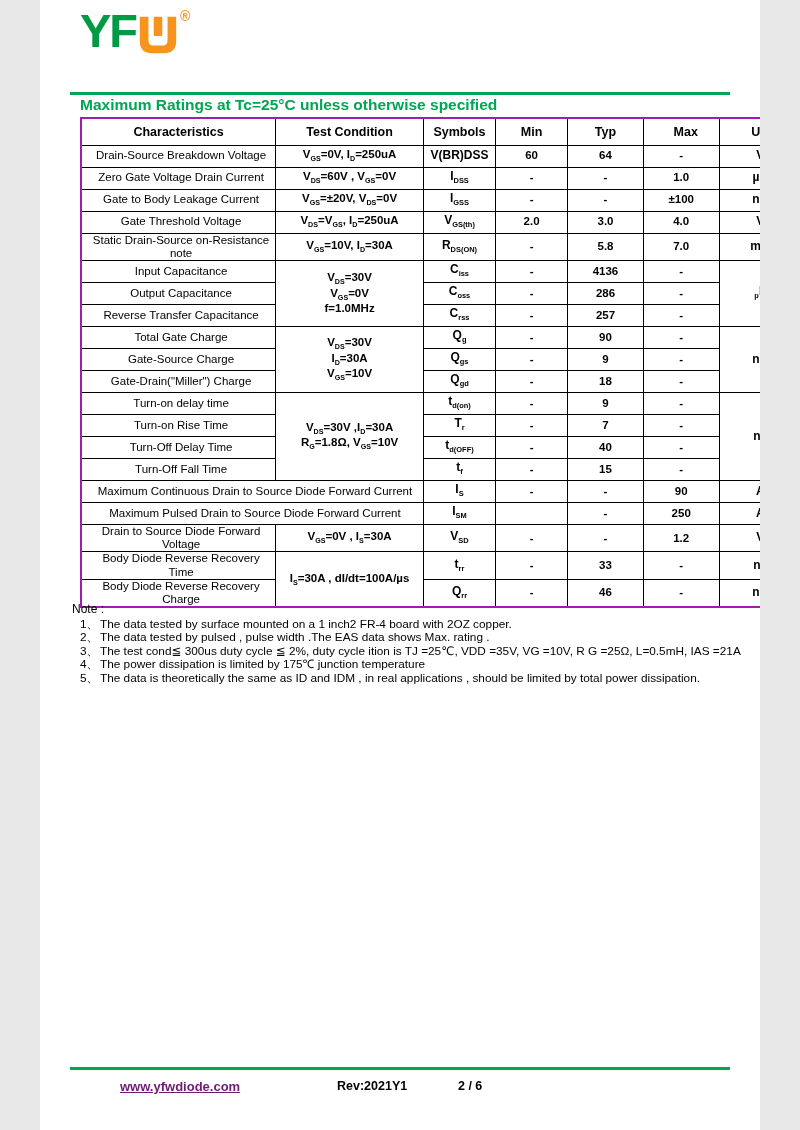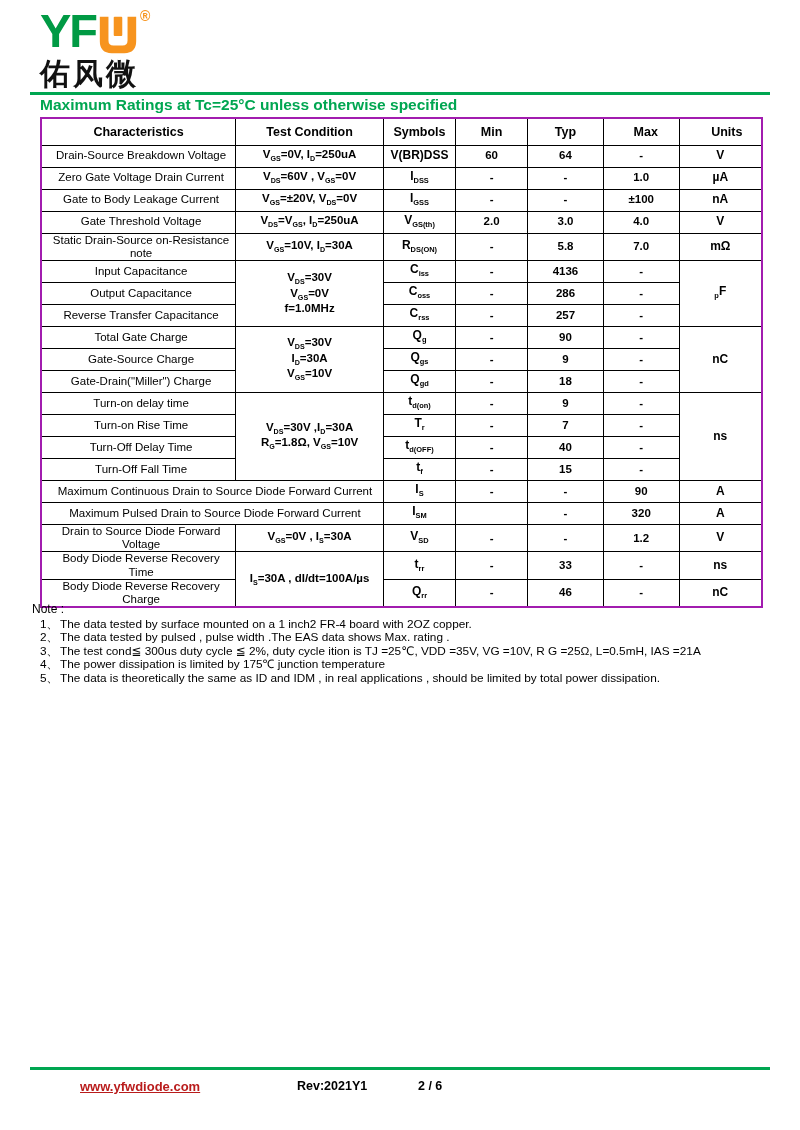--- a/index.html
+++ b/index.html
@@ -1,18 +1,18 @@
 <!DOCTYPE html>
 <html><head>
 <meta charset="utf-8">
 <style>
   * { margin:0; padding:0; box-sizing:border-box; }
   body { background:#e8e8e8; font-family:"Liberation Sans", sans-serif; }
   .page {
-    position:relative; width:800px; height:1130px; margin:0 auto;
+    position:relative; width:720px; height:1130px; margin:0 auto;
     background:#ffffff; overflow:hidden; color:#000;
   }
   
   .logo { position:absolute; left:40px; top:6px; }
   .logo-row1 { display:flex; align-items:flex-start; height:52px; }
   .logo-yf { font-size:47px; font-weight:bold; color:#009A44; letter-spacing:-2px; line-height:50px; }
   .logo-w { margin-left:2px; margin-top:9px; }
   .logo-reg { font-size:14px; font-weight:bold; color:#F7941E; margin-left:2px; margin-top:2px; }
   .logo-cn { font-size:30px; font-weight:bold; color:#111; letter-spacing:3px; line-height:34px; margin-top:-1px; }
   .part-number { position:absolute; right:38px; top:68px; font-size:19px; font-weight:bold; letter-spacing:0; }
@@ -31,42 +31,41 @@
   sub { font-size:0.62em; }
   
   .notes { position:absolute; left:32px; top:603px; width:744px; font-size:11.8px; line-height:13.6px; }
   .notes-heading { font-size:12px; margin-bottom:1px; }
   .note-line { display:flex; }
   .note-num { flex:none; width:20px; margin-left:8px; }
   .note-text { flex:1; }
   
   .rule-bottom { position:absolute; left:30px; right:30px; top:1067px; height:3px; background:#00A651; }
   .footer { position:absolute; left:0; right:0; top:1079px; height:20px; }
-  .footer-link { position:absolute; left:80px; font-size:13px; font-weight:bold; color:#b91c1c; text-decoration:underline; }
+  .footer-link { position:absolute; left:80px; font-size:13px; font-weight:bold; color:#701a75; text-decoration:underline; }
   .footer-rev { position:absolute; left:297px; font-size:12.5px; font-weight:bold; }
   .footer-page { position:absolute; left:418px; font-size:12.5px; font-weight:bold; }
   .footer-company { position:absolute; right:38px; font-size:13.5px; font-weight:bold; }
 </style>
 </head>
 <body>
 
 <div class="page">
 
   <div class="logo">
     <div class="logo-row1">
       <span class="logo-yf">YF</span>
       <span class="logo-w">
         <svg width="40" height="40" viewBox="0 0 44 44">
           <path fill="#F7941E" d="M2 2 h9.5 v26 q0 5.5 5.5 5.5 h10 q5.5 0 5.5 -5.5 V2 h9.5 v27 q0 13 -13 13 H15 Q2 42 2 29 Z"></path>
           <rect fill="#F7941E" x="17.3" y="2" width="9.4" height="21" rx="1"></rect>
         </svg>
       </span>
       <span class="logo-reg">®</span>
     </div>
-    <div class="logo-cn">佑风微</div>
   </div>
 
 
   <div class="rule-top"></div>
 
   <div class="section-title">Maximum Ratings at Tc=25°C unless otherwise specified</div>
 
   <div class="table-wrap">
     <table>
       <thead>
@@ -208,21 +207,21 @@
             <td class="c-val">-</td>
             <td class="c-val">-</td>
             <td class="c-val">90</td>
             <td class="c-unit">A</td>
           </tr>
           <tr>
             <td class="c-char" colspan="2">Maximum Pulsed Drain to Source Diode Forward Current</td>
             <td class="c-sym">I<sub>SM</sub></td>
             <td class="c-val"></td>
             <td class="c-val">-</td>
-            <td class="c-val">320</td>
+            <td class="c-val">250</td>
             <td class="c-unit">A</td>
           </tr>
           <tr>
             <td class="c-char">Drain to Source Diode Forward Voltage</td>
             <td class="c-cond">V<sub>GS</sub>=0V , I<sub>S</sub>=30A</td>
             <td class="c-sym">V<sub>SD</sub></td>
             <td class="c-val">-</td>
             <td class="c-val">-</td>
             <td class="c-val">1.2</td>
             <td class="c-unit">V</td>

